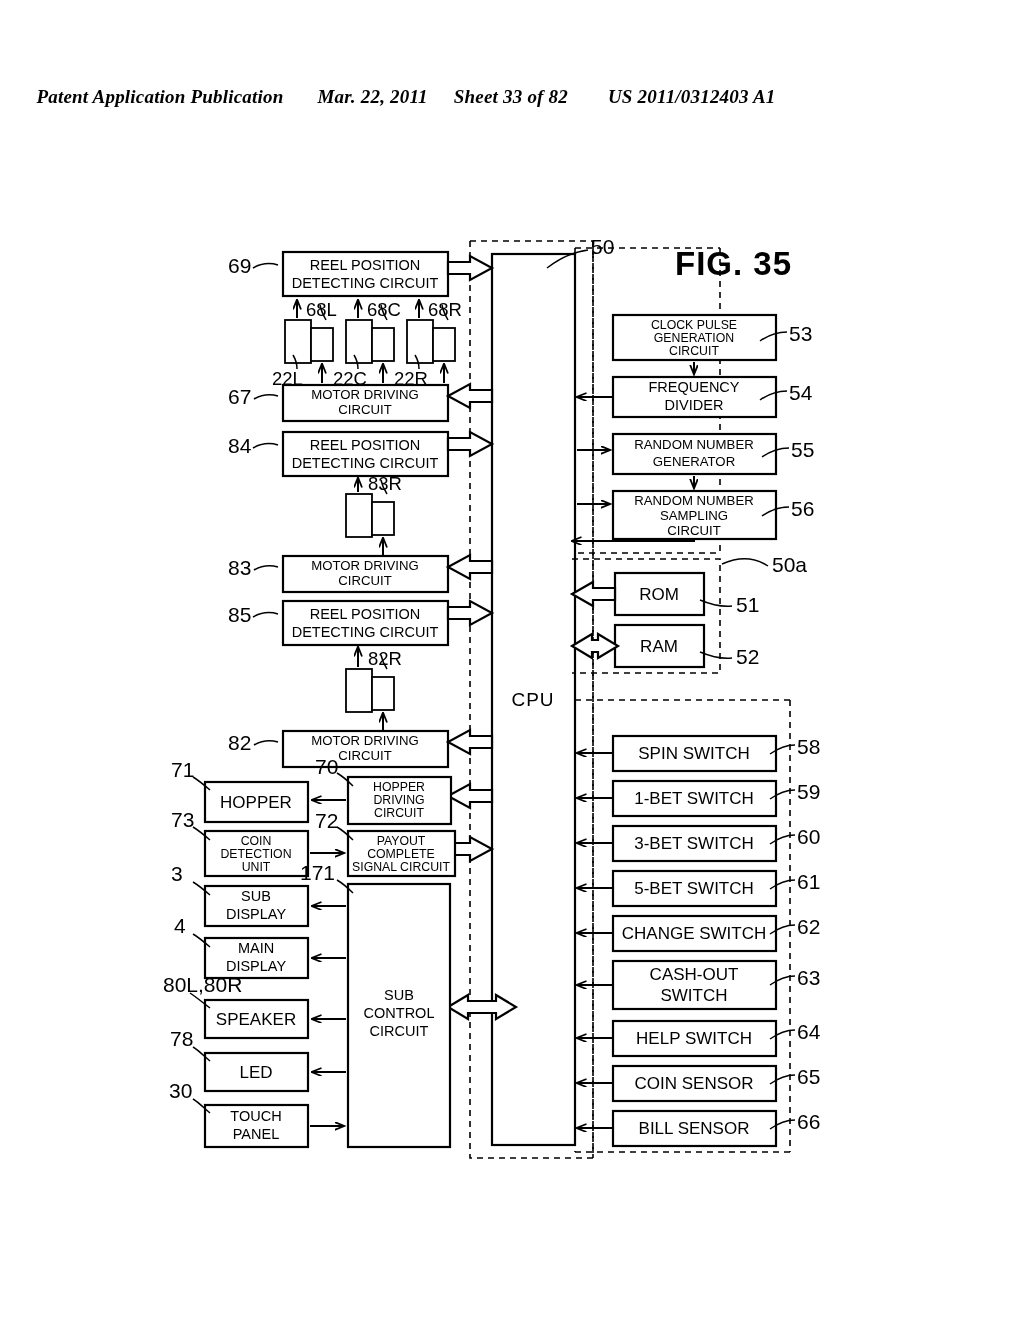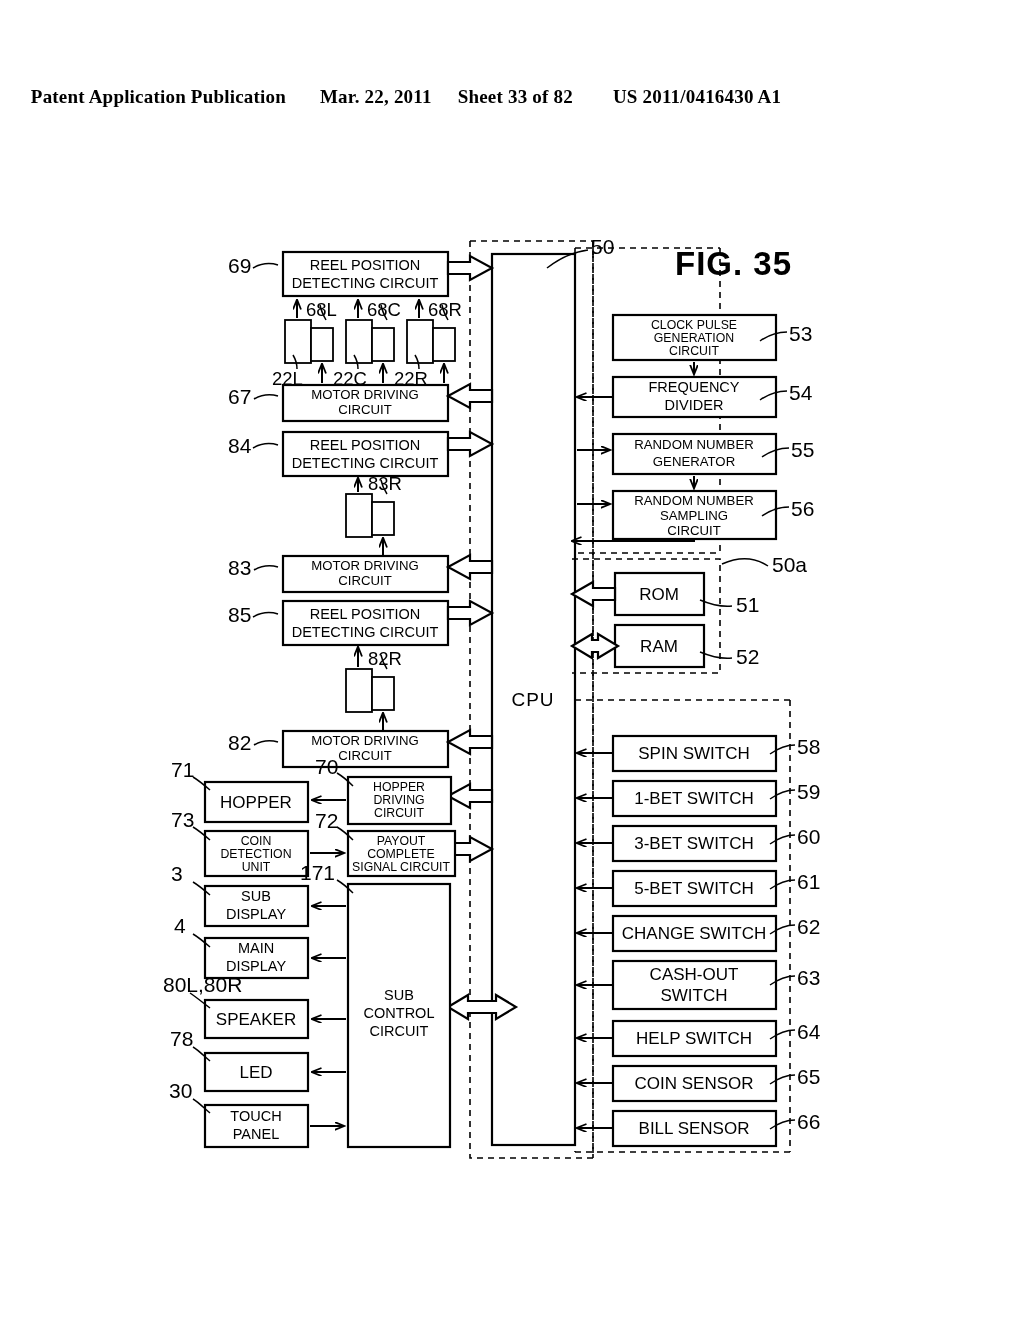--- a/index.html
+++ b/index.html
@@ -1,19 +1,19 @@
 <!DOCTYPE html>
 <html><head>
 <meta charset="utf-8">
 <style>
   html,body{margin:0;padding:0;background:#fff;}
   body{width:1024px;height:1320px;font-family:"Liberation Sans",sans-serif;color:#000;}
   #sheet{position:relative;width:1024px;height:1320px;background:#fff;overflow:hidden;}
   .hdr{position:absolute;top:86px;left:0;width:812px;display:flex;justify-content:center;
-       font-family:"Liberation Serif",serif;font-weight:bold;font-size:19px;letter-spacing:.2px;}
+       font-family:"Liberation Serif",serif;font-weight:bold;font-size:19px;letter-spacing:.2px;font-style:italic;}
   .hdr span{white-space:pre;}
   .hdr .g1{margin-right:34px;}
   .hdr .g2{margin-right:26px;}
   .hdr .g3{margin-right:40px;}
   svg{position:absolute;top:0;left:0;}
   text{font-family:"Liberation Sans",sans-serif;fill:#000;}
   .bx{fill:#fff;stroke:#000;stroke-width:2.2;}
   .bxs{fill:#fff;stroke:#000;stroke-width:1.8;}
   .ln{stroke:#000;stroke-width:2;fill:none;}
   .lead{stroke:#000;stroke-width:1.5;fill:none;}
@@ -30,21 +30,21 @@
 </style>
 </head>
 <body>
 
 <div id="sheet">
 
   <div class="hdr">
     <span class="g1">Patent Application Publication</span>
     <span class="g2">Mar. 22, 2011</span>
     <span class="g3">Sheet 33 of 82</span>
-    <span>US 2011/0416430 A1</span>
+    <span>US 2011/0312403 A1</span>
   </div>
 
   <svg width="1024" height="1320" viewBox="0 0 1024 1320">
     <defs>
       <marker id="ah" markerWidth="11" markerHeight="11" refX="9.5" refY="4" orient="auto" markerUnits="userSpaceOnUse">
         <path d="M0,0 L10,4 L0,8" fill="none" stroke="#000" stroke-width="1.8"></path>
       </marker>
       <marker id="ahs" markerWidth="10" markerHeight="10" refX="8.5" refY="3.6" orient="auto" markerUnits="userSpaceOnUse">
         <path d="M0,0 L9,3.6 L0,7.2" fill="none" stroke="#000" stroke-width="1.6"></path>
       </marker>

